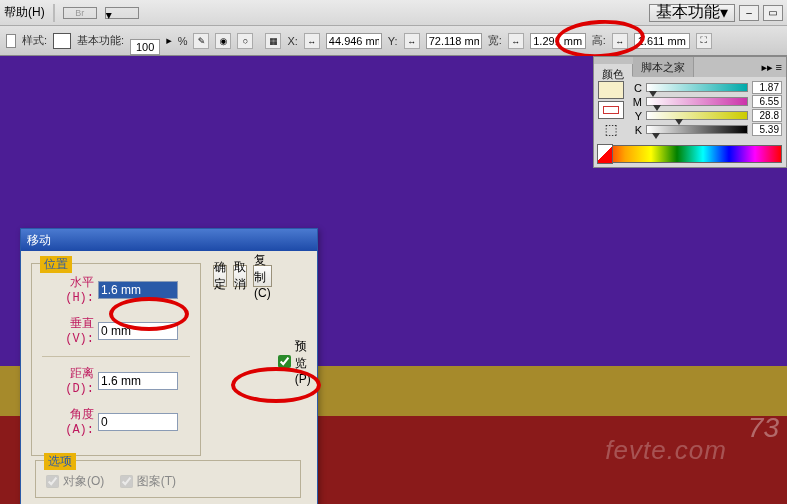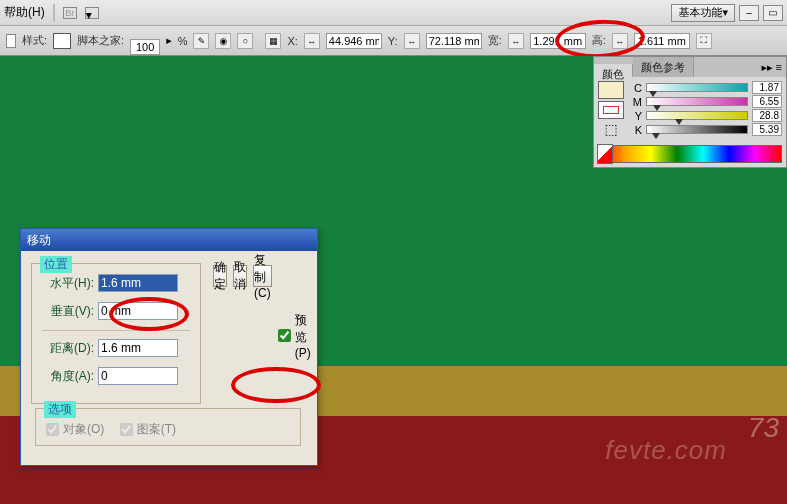--- a/index.html
+++ b/index.html
@@ -1,39 +1,39 @@
 <!DOCTYPE html>
 <html><head>
 <meta charset="utf-8">
 <style>
 * { box-sizing: border-box; margin: 0; padding: 0; font-family: "Microsoft YaHei", SimSun, sans-serif; }
 body { width: 787px; height: 504px; background: #d4d4d4; overflow: hidden; position: relative; }
 
 
 .menubar { height: 26px; background: linear-gradient(#eaeaea,#d8d8d8); border-bottom: 1px solid #aaa; display: flex; align-items: center; padding: 0 4px; gap: 8px; font-size: 12px; }
 .menubar .sep { width: 2px; height: 18px; background: #bbb; }
-.menubar .sq { width: 14px; height: 12px; border: 1px solid #888; display: inline-block; }
+.menubar .sq { width: 34px; height: 12px; border: 1px solid #888; display: inline-block; }
 .menubar .right { margin-left: auto; display: flex; align-items: center; gap: 4px; }
-.mode-btn { height: 18px; padding: 0 6px; background: linear-gradient(#f4f4f4,#dcdcdc); border: 1px solid #888; font-size: 11px; display: flex; align-items: center; }
+.mode-btn { height: 18px; padding: 0 6px; background: linear-gradient(#f4f4f4,#dcdcdc); border: 1px solid #888; font-size: 16px; display: flex; align-items: center; }
 .winbtn { width: 20px; height: 16px; border: 1px solid #888; background: #eee; display: flex; align-items: center; justify-content: center; font-size: 10px; }
 
 
 .optbar { height: 30px; background: linear-gradient(#e2e2e2,#cccccc); border-bottom: 1px solid #888; display: flex; align-items: center; padding: 0 6px; gap: 6px; font-size: 11px; position: relative; }
 .optbar .tri { width: 10px; height: 14px; border: 1px solid #888; background: #fff; }
 .optbar input[type=text] { height: 16px; font-size: 11px; border: 1px solid #999; padding: 0 2px; background: #fff; text-align: center; }
 .swatch { width: 18px; height: 16px; border: 1px solid #555; background: #fff; }
 .miniicon { width: 16px; height: 16px; border: 1px solid #aaa; background: #eee; display: inline-flex; align-items: center; justify-content: center; font-size: 9px; }
 .lbl { color: #333; }
 .dim-input { width: 56px; }
 .pct-input { width: 30px; margin-top: 12px; }
 .ellipse-mark { position: absolute; border: 4px solid #d00; border-radius: 50%; pointer-events: none; }
 .mark1 { left: 555px; top: -6px; width: 90px; height: 38px; transform: rotate(-3deg); }
 
 
-.canvas { position: absolute; left: 0; top: 56px; right: 0; bottom: 0; background: #15803d; }
+.canvas { position: absolute; left: 0; top: 56px; right: 0; bottom: 0; background: #4c1d95; }
 .stripe { position: absolute; left: 0; right: 0; }
 .stripe.brown { top: 310px; height: 50px; background: #a68a2b; }
 .stripe.darkred { top: 360px; height: 88px; background: #8a1a1a; }
 
 
 .color-panel { position: absolute; right: 0; top: 56px; width: 194px; background: #d9d9d9; border: 1px solid #888; font-size: 11px; }
 .color-panel .tabs { display: flex; background: #c0c0c0; height: 20px; align-items: stretch; }
 .color-panel .tab { padding: 3px 8px; border-right: 1px solid #999; color: #222; background: #b4b4b4; }
 .color-panel .tab.active { background: #d9d9d9; border-bottom: 1px solid #d9d9d9; margin-top: 7px; }
 .color-panel .menu { margin-left: auto; padding: 2px 4px; display:flex; align-items:center; gap:2px; }
@@ -47,23 +47,23 @@
 .srow .tri-ptr { position: absolute; top: 7px; left: 10%; width: 0; height: 0; border-left: 4px solid transparent; border-right: 4px solid transparent; border-top: 6px solid #333; }
 .srow .val { width: 30px; height: 13px; font-size: 10px; border: 1px solid #999; text-align: right; padding-right: 2px; background: #fff; }
 .spectrum { height: 18px; margin: 2px 4px 4px 4px; background: linear-gradient(to right,red,orange,yellow,green,cyan,blue,magenta,red); border: 1px solid #666; position: relative; }
 .spectrum::before { content:""; position:absolute; left:-2px; top:-2px; width:14px; height:18px; border:1px solid #666; background: linear-gradient(135deg,#fff 49%, red 49%); }
 
 
 .dlg { position: absolute; left: 20px; top: 228px; width: 298px; background: #e9e5da; border: 1px solid #2a5aa8; box-shadow: 2px 2px 6px rgba(0,0,0,.3); font-size: 12px; }
 .dlg .titlebar { height: 22px; background: linear-gradient(#4a7ad0,#1d4aa8); color: #fff; display: flex; align-items: center; padding: 0 6px; font-size: 12px; }
 .dlg .content { display: flex; padding: 12px 10px 4px 10px; gap: 12px; position: relative; }
 .fs { border: 1px solid #b8b097; padding: 10px 10px 8px 10px; position: relative; width: 170px; }
-.fs .legend { position: absolute; top: -8px; left: 8px; background: #5eead4; padding: 0 4px; color: #2a5aa8; font-size: 12px; }
+.fs .legend { position: absolute; top: -8px; left: 8px; background: #eab308; padding: 0 4px; color: #2a5aa8; font-size: 12px; }
 .frow { display: flex; align-items: center; gap: 4px; margin-bottom: 10px; }
-.frow label { width: 52px; text-align: right; color: #14532d; }
+.frow label { width: 52px; text-align: right; color: #be185d; font-family: Liberation Mono, monospace; }
 .frow input { width: 80px; height: 18px; border: 1px solid #8a9bb5; padding: 0 2px; font-size: 12px; }
 .frow input.sel { background: #2a5aa8; color: #fff; }
 .hr { border-top: 1px solid #c7bfa7; margin: 2px 0 8px 0; }
 .btncol { display: flex; flex-direction: row; gap: 6px; width: 80px; padding-top: 2px; }
 .btn { height: 22px; background: linear-gradient(#fdfdfd,#e4e3de); border: 1px solid #9a917a; font-size: 12px; display: flex; align-items: center; justify-content: center; cursor: pointer; }
 .chk { display: flex; align-items: center; gap: 4px; font-size: 12px; margin-top: 2px; }
 .chk input { width: 13px; height: 13px; accent-color: #2a8a2a; }
 .opts-row { padding: 0 14px 19px 14px; position:relative; }
 .opts-row .fs { width: 266px; padding-bottom: 6px; }
 .opts-row .chk { display: inline-flex; margin-right: 12px; color:#888; }
@@ -88,21 +88,21 @@
     <div class="mode-btn"><span>基本功能</span> ▾</div>
     <div class="winbtn">–</div>
     <div class="winbtn">▭</div>
   </div>
 </div>
 
 <div class="optbar">
   <span class="tri"></span>
   <span class="lbl">样式:</span>
   <span class="swatch"></span>
-  <span class="lbl">脚本之家:</span>
+  <span class="lbl">基本功能:</span>
   <input type="text" class="pct-input" value="100" style="">
   <span>▸</span>
   <span class="lbl">%</span>
   <span class="miniicon">✎</span>
   <span class="miniicon">◉</span>
   <span class="miniicon">○</span>
   <span class="sep"></span>
   <span class="miniicon">▦</span>
   <span class="lbl">X:</span>
   <span class="miniicon">↔</span>
@@ -123,21 +123,21 @@
 <div class="canvas">
   <div class="stripe brown"></div>
   <div class="stripe darkred"></div>
   <div class="wm2">fevte.com</div>
   <div class="wm3">73</div>
 </div>
 
 <div class="color-panel">
   <div class="tabs">
     <div class="tab active">颜色</div>
-    <div class="tab">颜色参考</div>
+    <div class="tab">脚本之家</div>
     <div class="menu">▸▸ ≡</div>
   </div>
   <div class="body">
     <div class="swatch-col">
       <div class="sw-big" style="background:#f7efc9"></div>
       <div class="sw-big" style="background:#fff;position:relative">
           <div style="position:absolute;inset:4px;border:1px solid #c33"></div>
         </div>
       <div class="sw-big" style="border:none;font-size:14px;text-align:center">⬚</div>
     </div>

